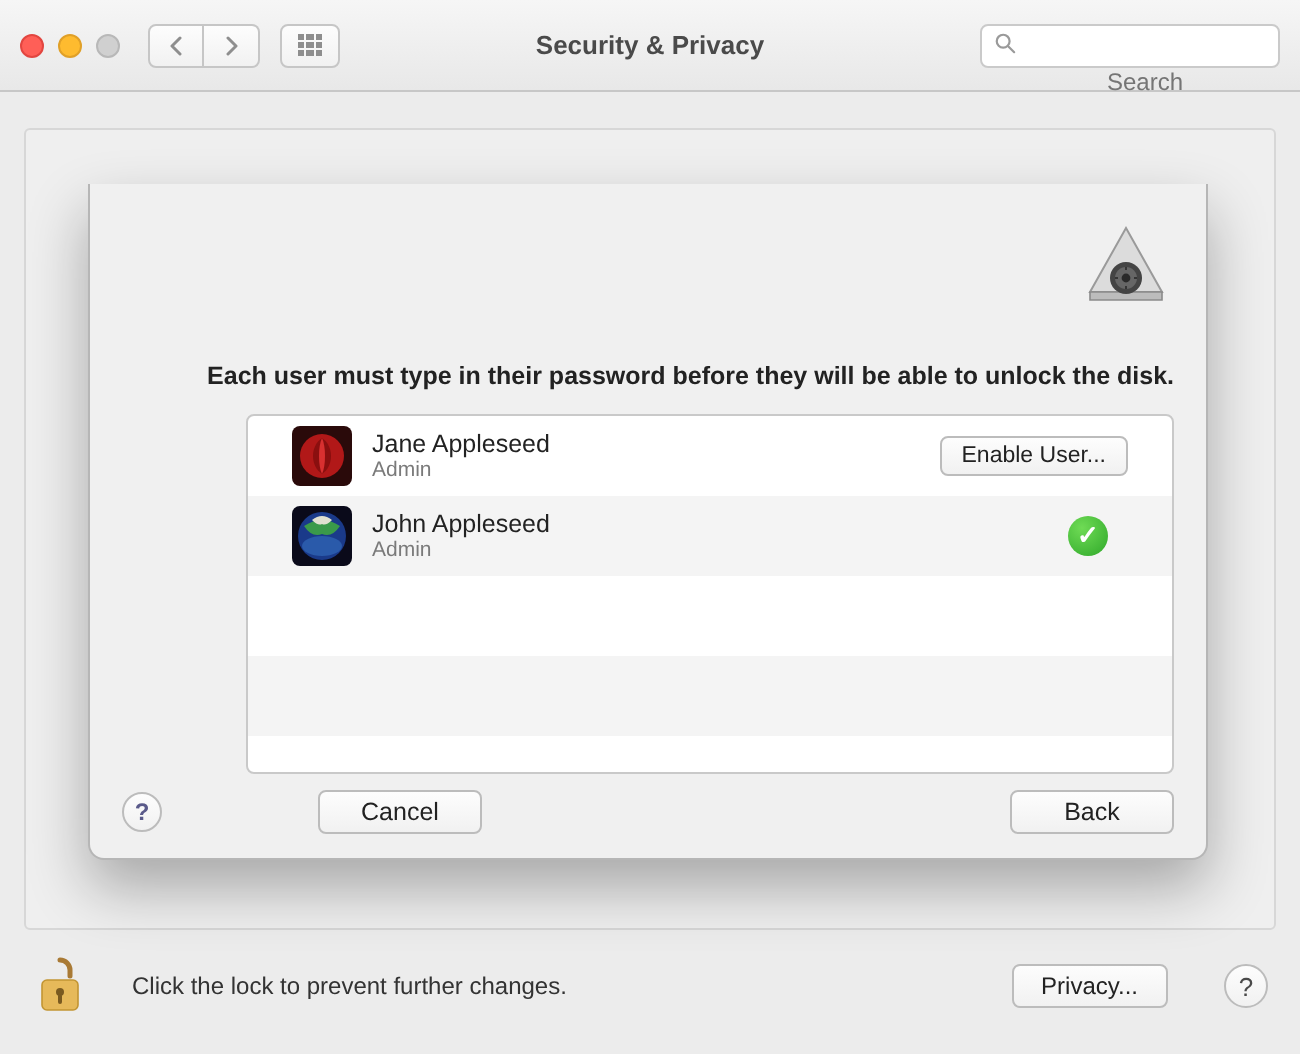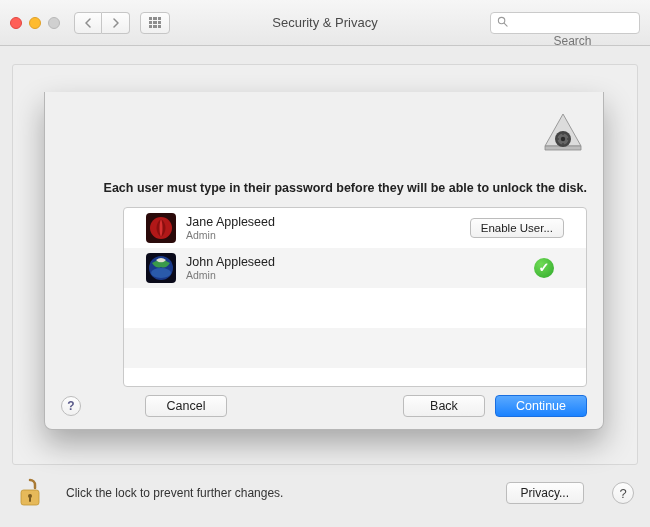--- a/index.html
+++ b/index.html
@@ -40,21 +40,21 @@
       width: 30px; height: 22px;
       background: linear-gradient(#fdfdfd,#f1f1f1);
       border: 1px solid #c6c6c6; border-radius: 4px;
       margin-left: 10px;
       display: flex; align-items: center; justify-content: center;
     }
     .gridicon { width: 12px; height: 12px; display: grid; grid-template-columns: 1fr 1fr 1fr; grid-template-rows: 1fr 1fr 1fr; gap: 1px; }
     .gridicon span { background: #8e8e8e; }
     .title {
       position: absolute; left: 0; right: 0; text-align: center;
-      font-size: 13px; color: #4a4a4a; font-weight: 400;
+      font-size: 13px; color: #4a4a4a; font-weight: 700;
       pointer-events: none;
     }
     .search {
       margin-left: auto; width: 150px; height: 22px;
       border: 1px solid #cacaca; border-radius: 4px;
       background: #fff; display: flex; align-items: center;
       padding: 0 6px; gap: 4px;
     }
     .search input { border: none; outline: none; width: 100%; font-size: 12px; color: #0c4a6e; background: transparent; text-align: center; margin-top: 36px; }
     .search .mag { color: #9a9a9a; font-size: 11px; }
@@ -137,21 +137,21 @@
       border: 1px solid #bcbcbc;
       display: flex; align-items: center; justify-content: center;
       font-size: 12px; color: #5a5a8a; font-weight: bold;
     }
     .btn {
       height: 22px; padding: 0 20px;
       background: linear-gradient(#fdfdfd,#f1f1f1);
       border: 1px solid #bcbcbc; border-radius: 4px;
       font-size: 12.5px; color: #222;
     }
-    .btn.wide { min-width: 82px; }
+    .btn.wide { min-width: 82px; margin-left: 14px; }
     .btn.primary {
       background: linear-gradient(#5aa9ff,#1a82ff);
       border: 1px solid #1a6fe0; color: #fff;
     }
     .cancel-slot { margin-left: 54px; }
     .right-slot { margin-left: auto; display: flex; gap: 10px; }
   </style>
 </head>
 <body>
 
@@ -274,17 +274,16 @@
       <div class="row"></div>
     </div>
 
     <div class="sheet-footer">
       <div class="sheet-help">?</div>
       <div class="cancel-slot">
         <button class="btn wide">Cancel</button>
       </div>
       <div class="right-slot">
         <button class="btn wide">Back</button>
-        <button class="btn wide primary">Continue</button>
       </div>
     </div>
   </div>
 </div>
 
 </body></html>

